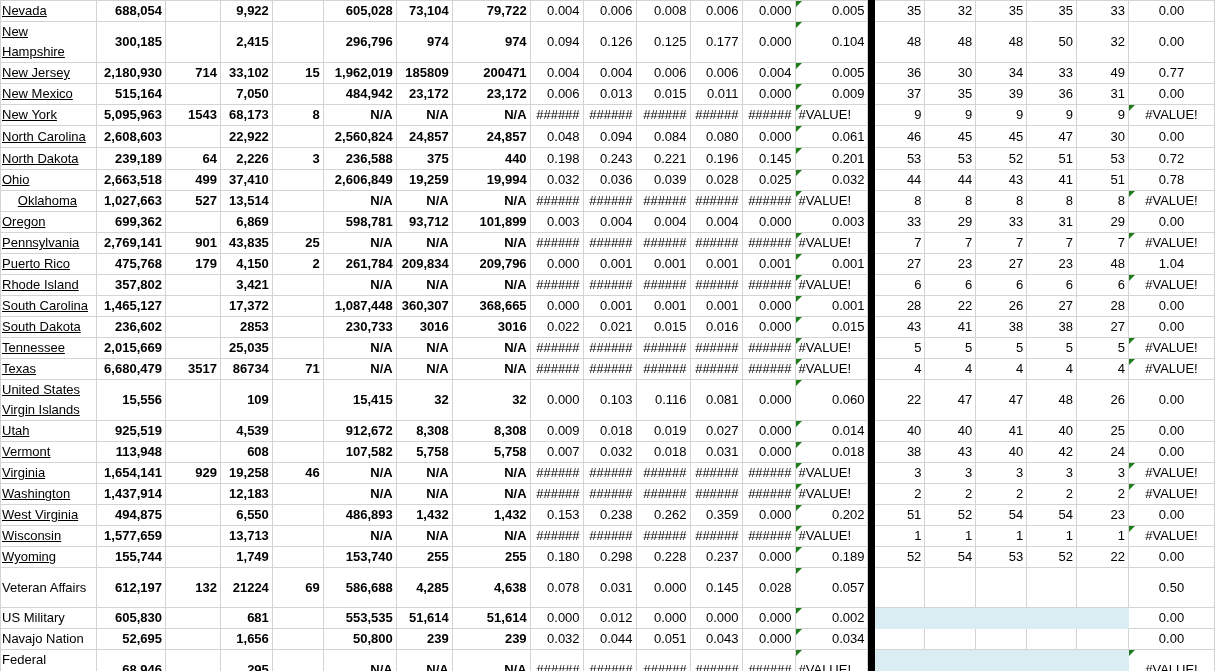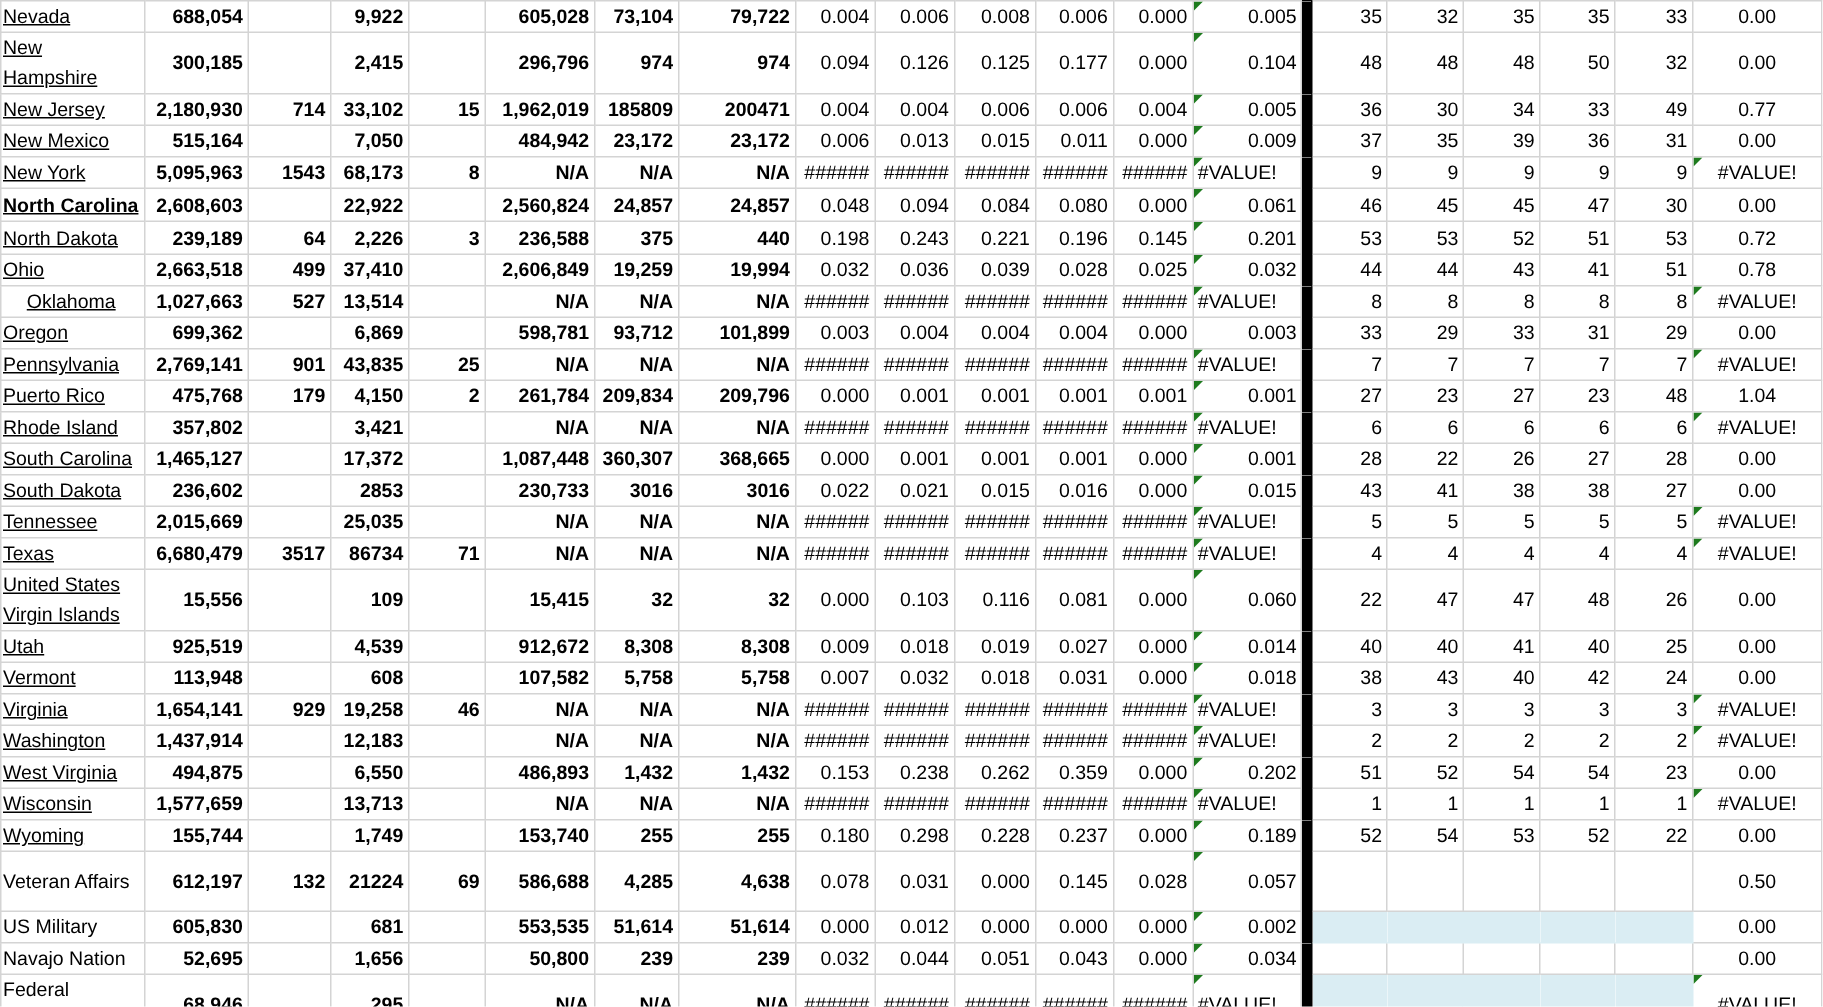--- a/index.html
+++ b/index.html
@@ -154,21 +154,21 @@
         <td class="flag" style="text-align: left;">#VALUE!</td>
         <td class="gap"></td>
         <td>9</td>
         <td>9</td>
         <td>9</td>
         <td>9</td>
         <td>9</td>
         <td class="ctr flag">#VALUE!</td>
       </tr>
       <tr style="height: 22px;">
-        <td class="name" style="height: 22px; font-weight: bold;"><span class="link">North Carolina</span></td>
+        <td class="name" style="height: 22px;"><span class="link">North Carolina</span></td>
         <td class="b">2,608,603</td>
         <td class="b"></td>
         <td class="b">22,922</td>
         <td class="b"></td>
         <td class="b">2,560,824</td>
         <td class="b">24,857</td>
         <td class="b">24,857</td>
         <td>0.048</td>
         <td>0.094</td>
         <td>0.084</td>

